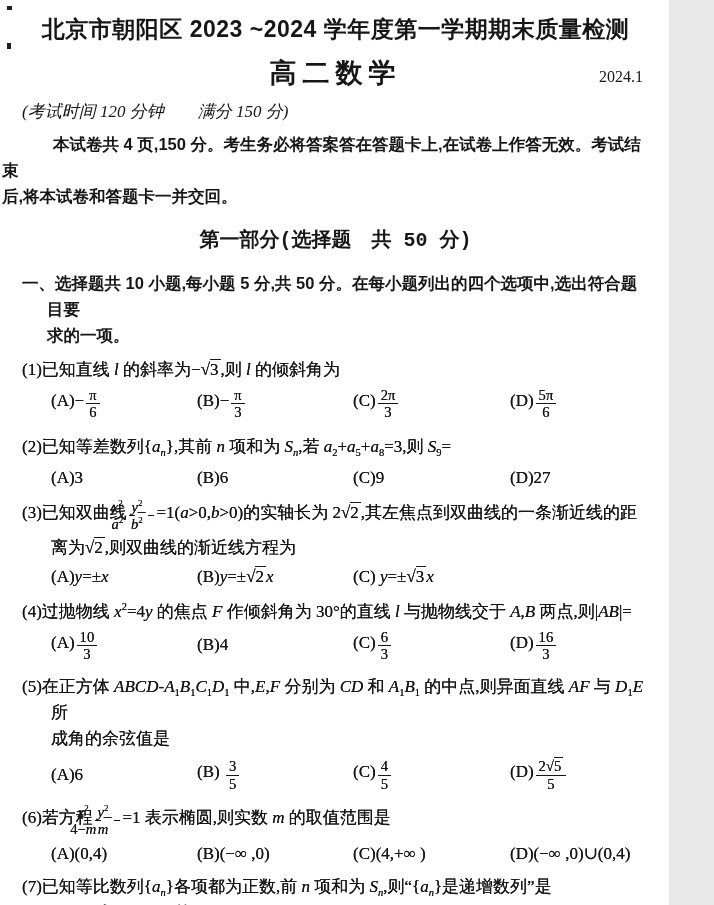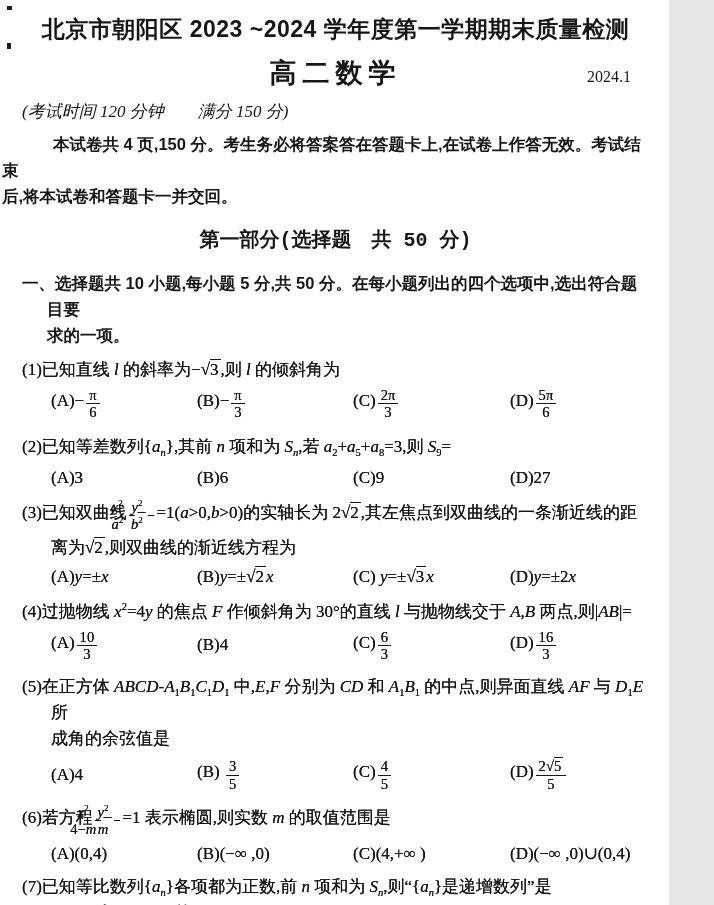--- a/index.html
+++ b/index.html
@@ -37,21 +37,21 @@
   }
   .subject-row{position:relative;margin-top:14px;height:32px;text-align:center;}
   .subject{
     display:inline-block;
     font-family:"Liberation Sans","DejaVu Sans",sans-serif;
     font-weight:700;
     font-size:27px;line-height:32px;
     letter-spacing:6px;
   }
   .date{
-    position:absolute;right:18px;bottom:3px;
+    position:absolute;right:6px;bottom:3px;
     font-size:16px;
   }
   .exam-info{
     margin-top:13px;
     text-align:left;
     font-style:italic;
     font-size:17px;line-height:20px;
   }
   .notice{
     margin:9px 0 4px -20px;
@@ -159,38 +159,37 @@
       <span class="opt">(D)27</span>
     </div>
   </div>
 
   <div class="question">
     <div class="q-body">(3)已知双曲线<span class="fr"><span class="n"><i>x</i><sup>2</sup></span><span class="d"><i>a</i><sup>2</sup></span></span>−<span class="fr"><span class="n"><i>y</i><sup>2</sup></span><span class="d"><i>b</i><sup>2</sup></span></span>=1(<i>a</i>&gt;0,<i>b</i>&gt;0)的实轴长为 2<span class="sqt"><span>2</span></span>,其左焦点到双曲线的一条渐近线的距<br>离为<span class="sqt"><span>2</span></span>,则双曲线的渐近线方程为</div>
     <div class="options">
       <span class="opt">(A)<i>y</i>=±<i>x</i></span>
       <span class="opt">(B)<i>y</i>=±<span class="sqt"><span>2</span></span><i>x</i></span>
       <span class="opt">(C) <i>y</i>=±<span class="sqt"><span>3</span></span><i>x</i></span>
-      <span class="opt">(D)<i>y</i>=±2<i>x</i></span>
     </div>
   </div>
 
   <div class="question">
     <div class="q-body">(4)过抛物线 <i>x</i><sup>2</sup>=4<i>y</i> 的焦点 <i>F</i> 作倾斜角为 30°的直线 <i>l</i> 与抛物线交于 <i>A</i>,<i>B</i> 两点,则|<i>AB</i>|=</div>
     <div class="options">
       <span class="opt">(A)<span class="fr"><span class="n">10</span><span class="d">3</span></span></span>
       <span class="opt">(B)4</span>
       <span class="opt">(C)<span class="fr"><span class="n">6</span><span class="d">3</span></span></span>
       <span class="opt">(D)<span class="fr"><span class="n">16</span><span class="d">3</span></span></span>
     </div>
   </div>
 
   <div class="question">
     <div class="q-body">(5)在正方体 <i>ABCD</i>-<i>A</i><sub>1</sub><i>B</i><sub>1</sub><i>C</i><sub>1</sub><i>D</i><sub>1</sub> 中,<i>E</i>,<i>F</i> 分别为 <i>CD</i> 和 <i>A</i><sub>1</sub><i>B</i><sub>1</sub> 的中点,则异面直线 <i>AF</i> 与 <i>D</i><sub>1</sub><i>E</i> 所<br>成角的余弦值是</div>
     <div class="options">
-      <span class="opt">(A)4</span>
+      <span class="opt">(A)6</span>
       <span class="opt">(B) <span class="fr"><span class="n">3</span><span class="d">5</span></span></span>
       <span class="opt">(C)<span class="fr"><span class="n">4</span><span class="d">5</span></span></span>
       <span class="opt">(D)<span class="fr"><span class="n">2<span class="sqt"><span>5</span></span></span><span class="d">5</span></span></span>
     </div>
   </div>
 
   <div class="question">
     <div class="q-body">(6)若方程<span class="fr"><span class="n"><i>x</i><sup>2</sup></span><span class="d">4−<i>m</i></span></span>−<span class="fr"><span class="n"><i>y</i><sup>2</sup></span><span class="d"><i>m</i></span></span>=1 表示椭圆,则实数 <i>m</i> 的取值范围是</div>
     <div class="options">
       <span class="opt">(A)(0,4)</span>

